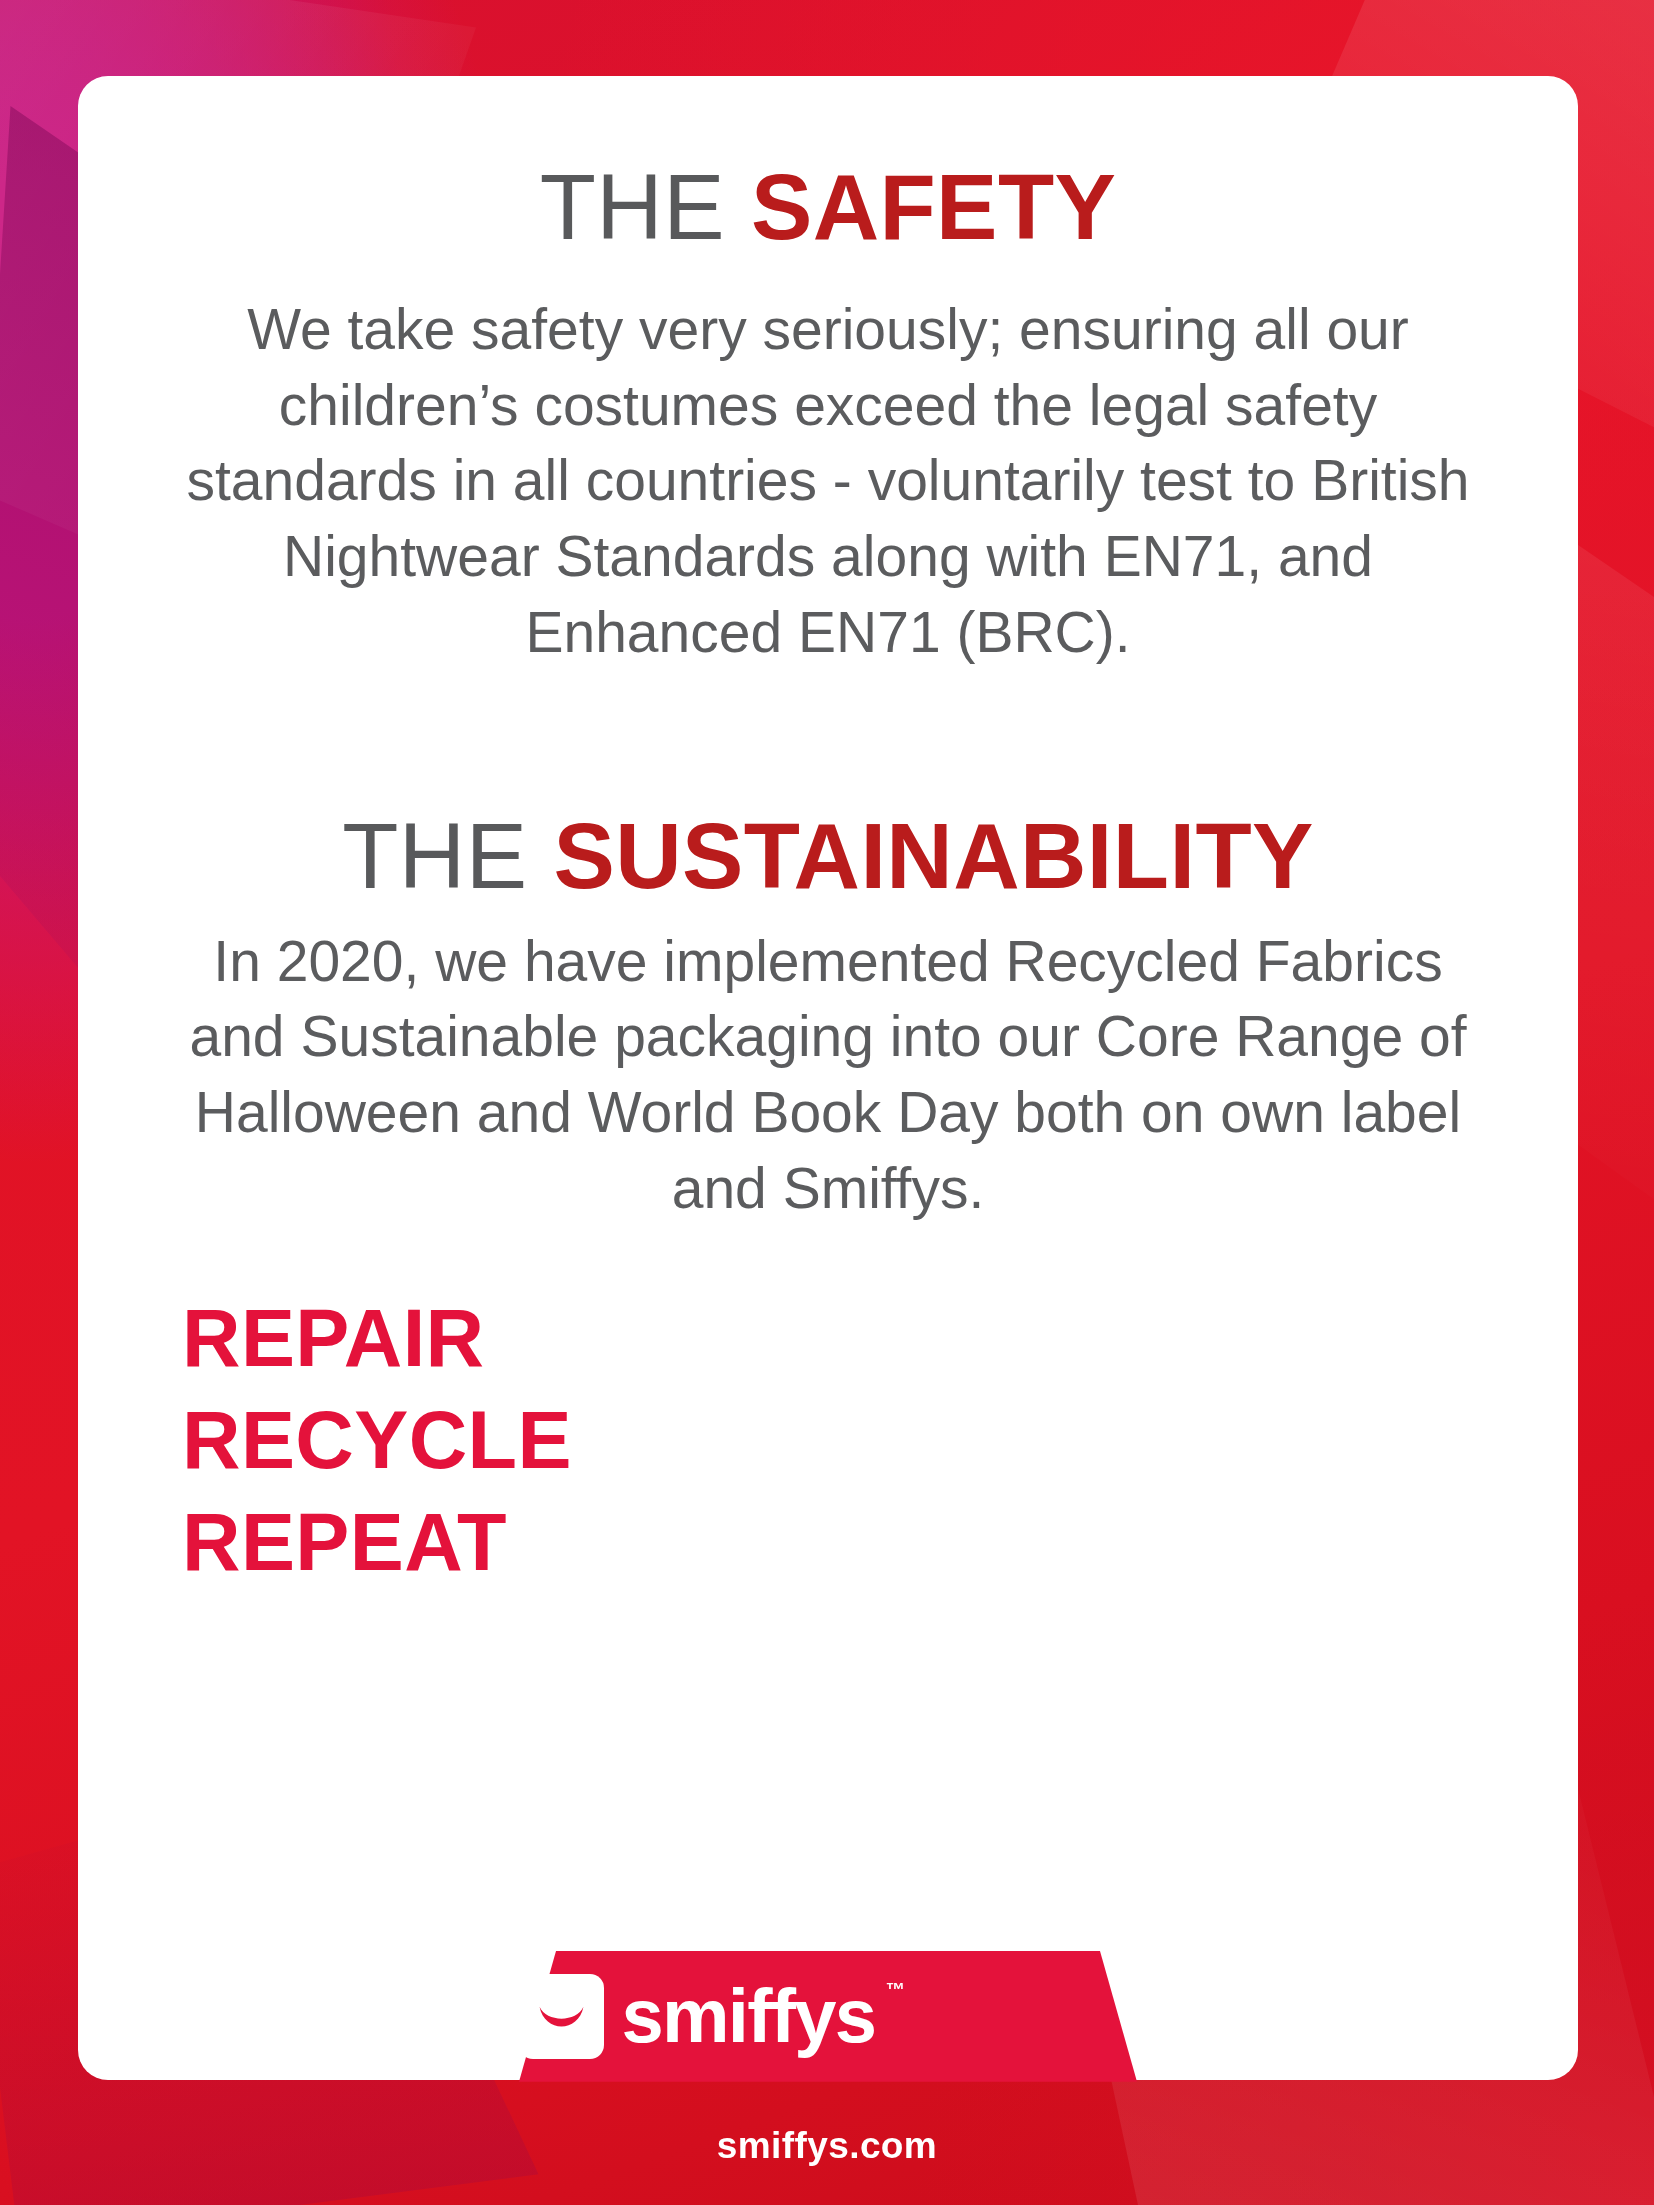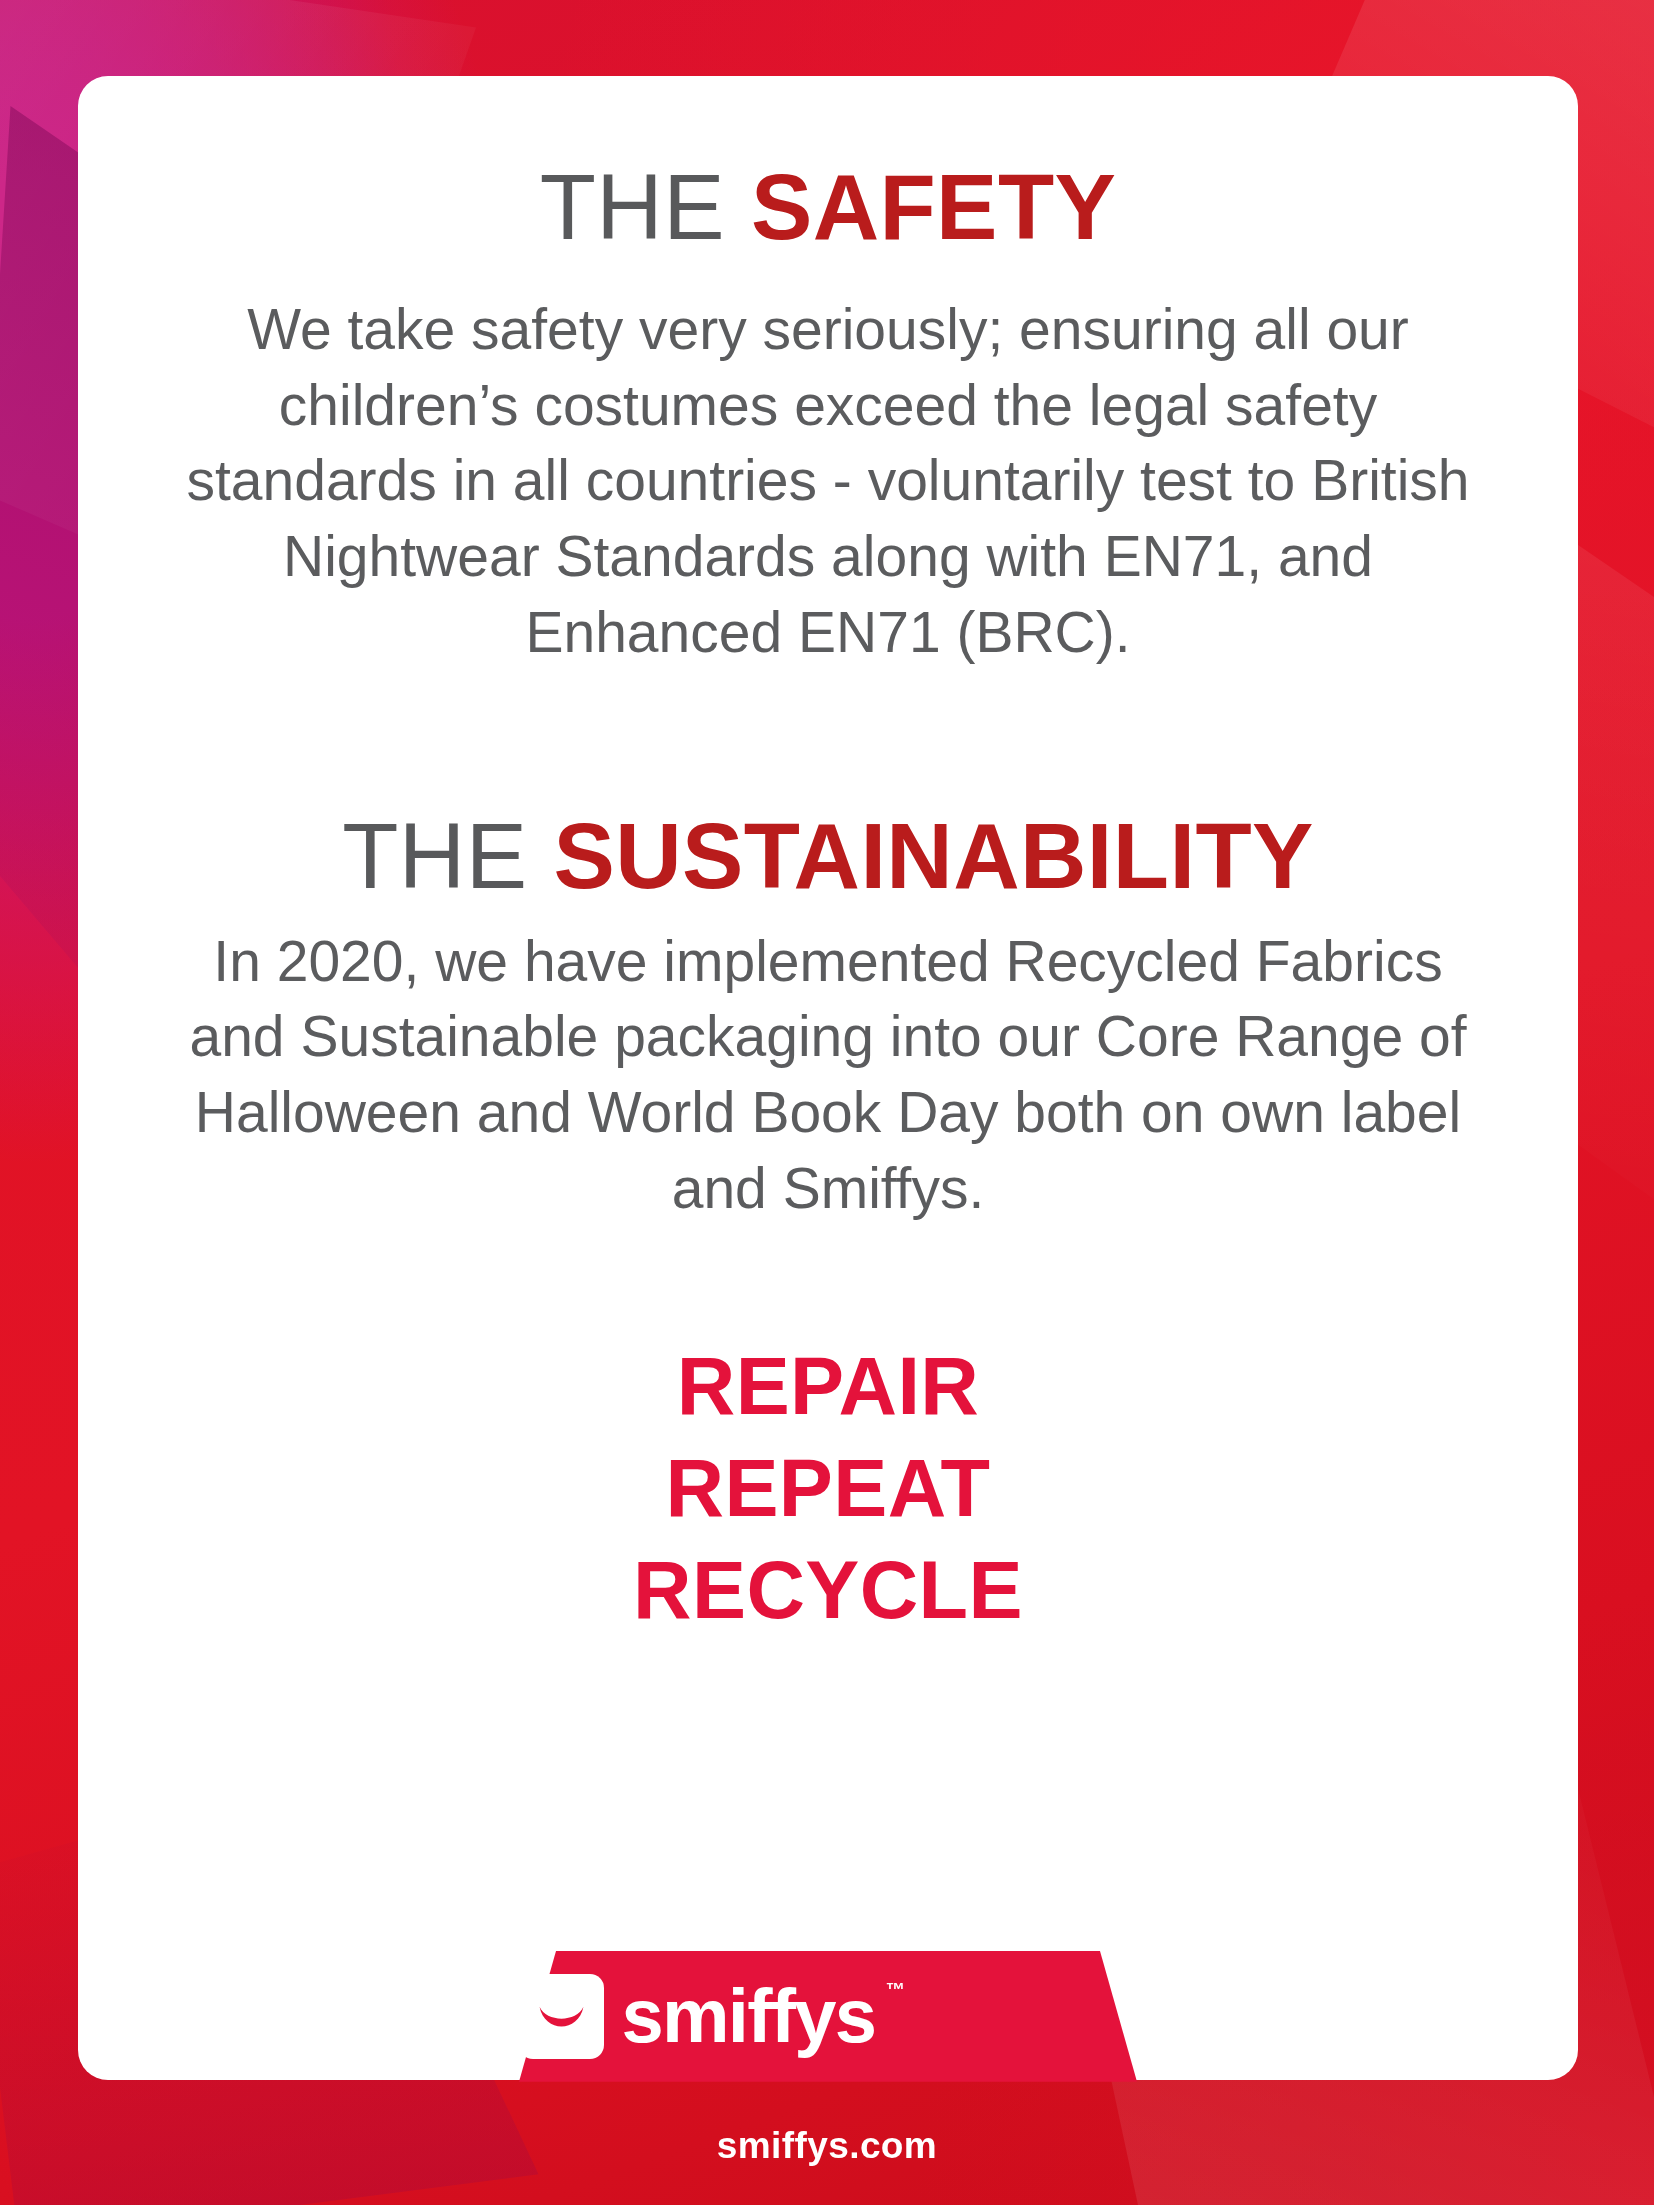--- a/index.html
+++ b/index.html
@@ -98,22 +98,21 @@
     font-weight: 400;
     margin: 0;
   }
   .p-safety { margin-top: 37px; }
 
   .spacer-1 { height: 139px; }
 
   .p-sustain { margin-top: 20px; }
 
   .slogan {
-    margin-top: 108px;
-    text-align: center;
+    margin-top: 60px;
     color: #e4123b;
     font-weight: 700;
     font-size: 81px;
     line-height: 1.26;
     letter-spacing: 0.4px;
   }
 
   
   .logo-tab {
     position: absolute;
@@ -204,22 +203,22 @@
       <p class="body-copy p-safety">We take safety very seriously; ensuring all our children’s costumes exceed the legal safety standards in all countries - voluntarily test to British Nightwear Standards along with EN71, and Enhanced EN71 (BRC).</p>
 
       <div class="spacer-1"></div>
 
       <h1 class="heading h-sustain"><span>THE </span><span class="strong">SUSTAINABILITY</span></h1>
 
       <p class="body-copy p-sustain">In 2020, we have implemented Recycled Fabrics and Sustainable packaging into our Core Range of Halloween and World Book Day both on own label and Smiffys.</p>
 
       <div class="slogan">
         <div>REPAIR</div>
+        <div>RECYCLE</div>
         <div>REPEAT</div>
-        <div>RECYCLE</div>
       </div>
 
     </div>
 
     <div class="logo-tab">
       <div class="tab-shape"></div>
       <div class="logo-row">
         <span class="logo-mark">
           <svg width="65" height="65" viewBox="0 0 74 74" aria-hidden="true">
             <path d="M12 26 C18 56, 56 56, 62 26 C54 44, 20 44, 12 26 Z" fill="#e4123b"></path>

